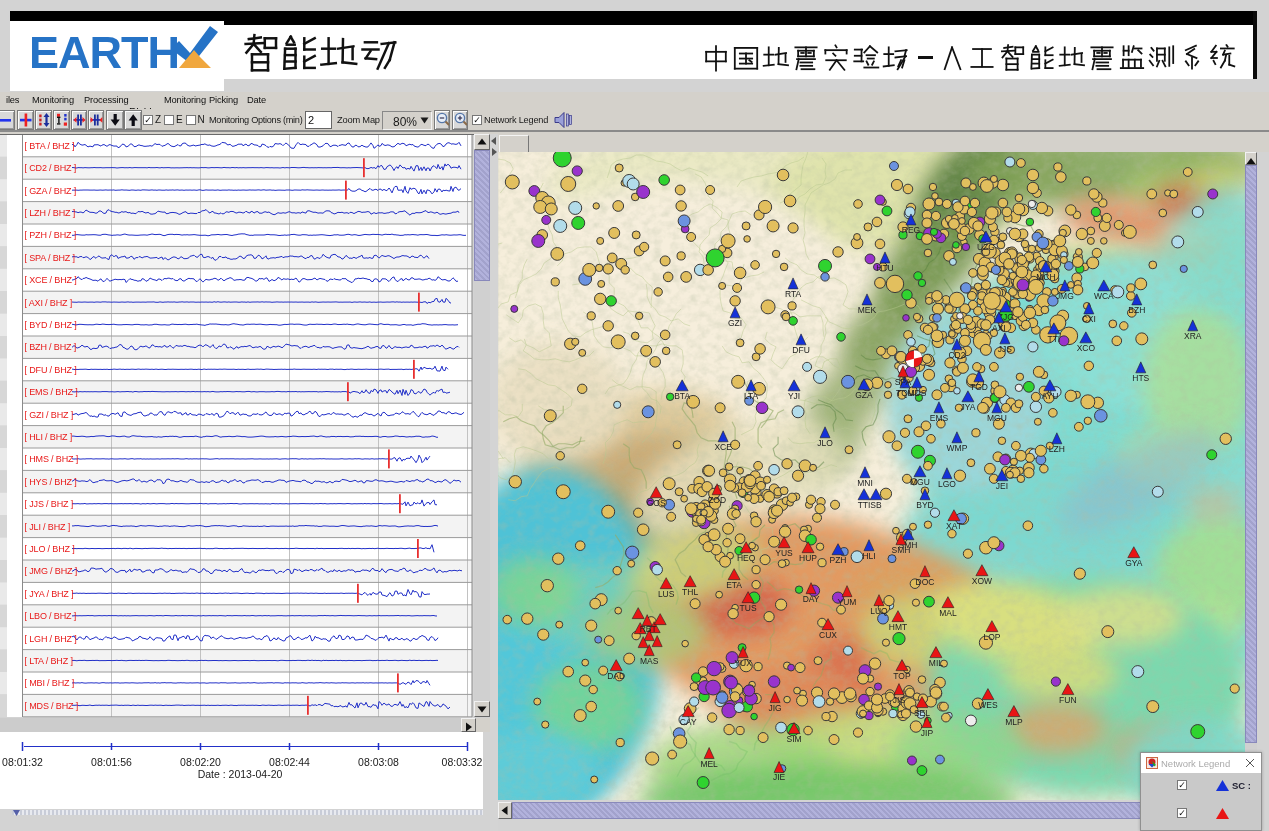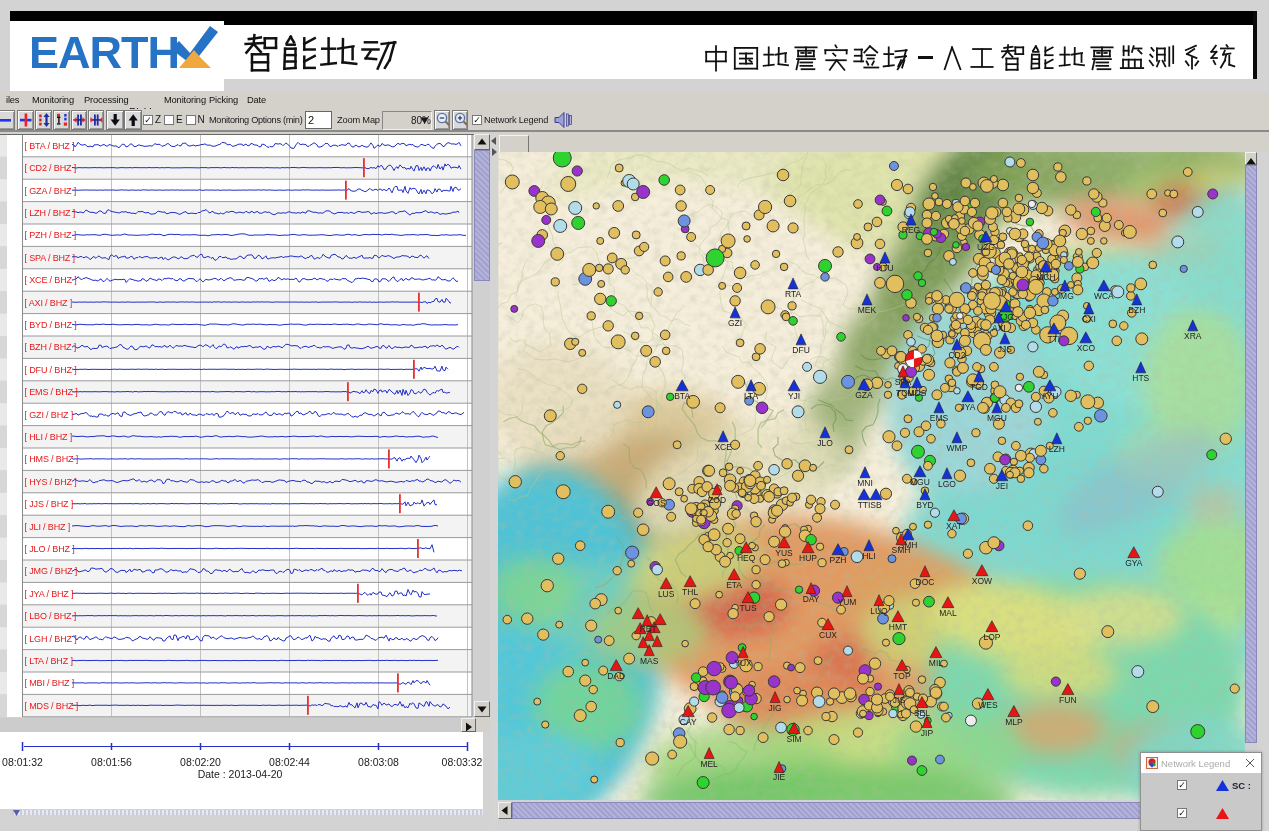--- a/index.html
+++ b/index.html
@@ -320,21 +320,21 @@
 <div class="cb" style="left:143px;top:115px">✓</div>
 <div class="tl" style="left:155px;top:114px;font-size:10px">Z</div>
 <div class="cb" style="left:164px;top:115px"></div>
 <div class="tl" style="left:176px;top:114px;font-size:10px">E</div>
 <div class="cb" style="left:185.5px;top:115px"></div>
 <div class="tl" style="left:197.5px;top:114px;font-size:10px">N</div>
 <div class="tl" style="left:209px;top:115px;font-size:9.2px;letter-spacing:-0.3px">Monitoring Options (min)</div>
 <div class="abs" style="left:305px;top:111px;width:27px;height:18px;background:#fff;border:1px solid #666;font:11px 'Liberation Sans';padding:2px 0 0 2px;color:#111">2</div>
 <div class="tl" style="left:337px;top:115px;font-size:9.3px;letter-spacing:-0.2px">Zoom Map :</div>
 <div class="abs" style="left:382px;top:111px;width:50px;height:19px;background:#d4d1cb;border-top:1px solid #888;border-left:1px solid #888;border-right:1px solid #f2f2f2;border-bottom:1px solid #f2f2f2"></div>
-<div class="tl" style="left:411px;top:115px;font-size:10px">80%</div>
+<div class="tl" style="left:393px;top:115px;font-size:12px">80%</div>
 <svg class="abs" style="left:419px;top:116px" width="11" height="9">
     <path d="M1.5 1.5 L9.5 1.5 L5.5 7.5 Z" fill="#1a1a1a"></path>
   </svg>
 <div class="btn" style="left:434px;width:16px"><svg width="14" height="18" viewBox="0 0 14 18">
       <circle cx="7" cy="7" r="4.6" fill="#e8eef8" stroke="#5577aa" stroke-width="1.4"></circle>
       <line x1="10.5" y1="10.5" x2="14" y2="14" stroke="#8a6a4a" stroke-width="2"></line>
       <line x1="4.8" y1="7" x2="9.2" y2="7" stroke="#335" stroke-width="1.2"></line>
     </svg></div>
 <div class="btn" style="left:452px;width:16px"><svg width="14" height="18" viewBox="0 0 14 18">
       <circle cx="7" cy="7" r="4.6" fill="#e8eef8" stroke="#5577aa" stroke-width="1.4"></circle>

